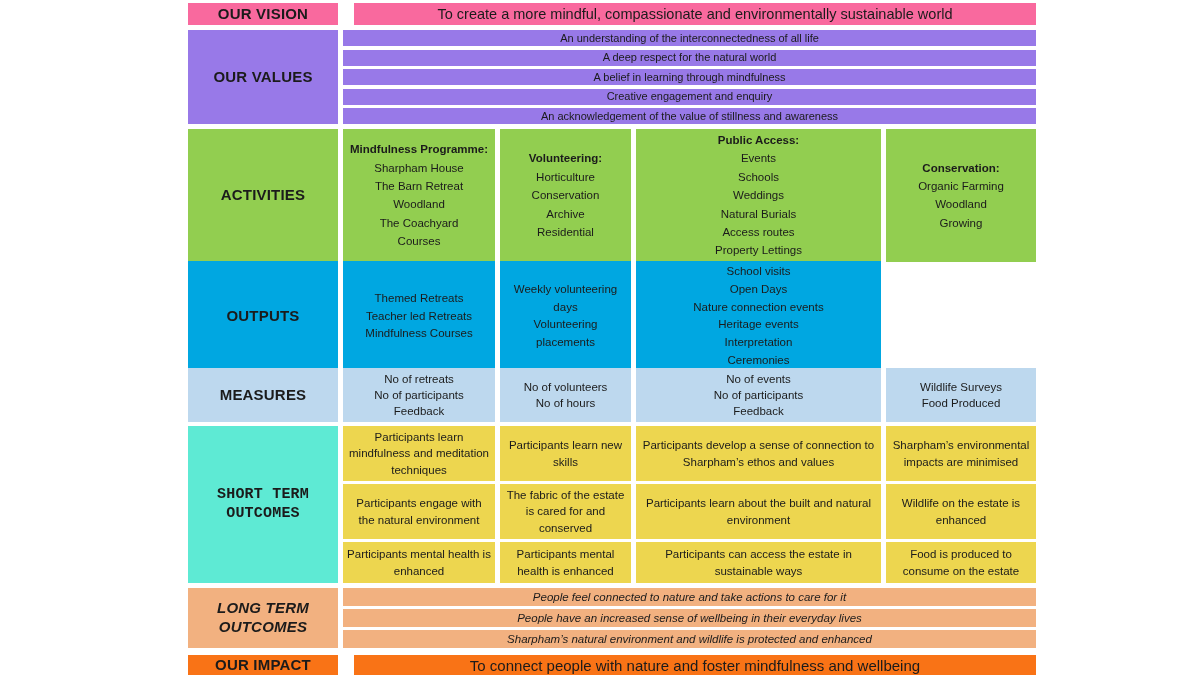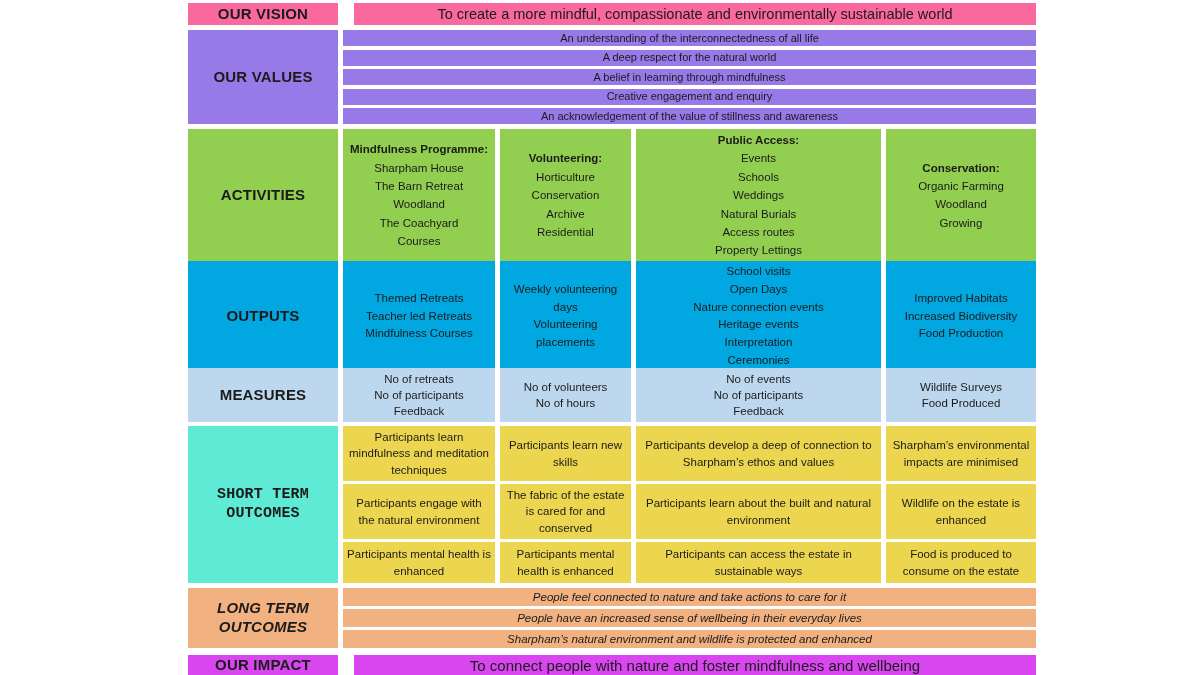--- a/index.html
+++ b/index.html
@@ -49,21 +49,21 @@
   .measures .cell{line-height:1.4;}
 
   .sto{grid-template-rows:55px 55px 41px;row-gap:3px;margin-bottom:5px;}
   .sto .label-cell{grid-row:1/4;background:#5eead4;font-family:Liberation Mono, monospace;}
   .sto .cell{background:#edd64f;line-height:1.4;}
 
   .lto .label-cell,.lto .bar{background:#f2b180;}
   .lto{height:60px;margin-bottom:7px;font-style:italic;}
   .lto .bar{height:18px;font-size:11.5px;text-align:center;}
 
-  .impact .label-cell,.impact .banner{background:#d946ef;}
+  .impact .label-cell,.impact .banner{background:#f97316;}
   .impact{height:21px;}
   .impact .banner{font-size:15px;}
 </style>
 </head>
 <body>
 
 <div id="canvas">
   <div id="diagram">
 
     <div class="section vision">
@@ -128,25 +128,20 @@
 Volunteering placements</div>
       </div>
       <div class="cell">
         <div class="body">School visits
 Open Days
 Nature connection events
 Heritage events
 Interpretation
 Ceremonies</div>
       </div>
-      <div class="cell">
-        <div class="body">Improved Habitats
-Increased Biodiversity
-Food Production</div>
-      </div>
     </div>
 
     <div class="section measures">
       <div class="label-cell">MEASURES</div>
       <div class="cell">
         <div class="body">No of retreats
 No of participants
 Feedback</div>
       </div>
       <div class="cell">
@@ -166,21 +161,21 @@
 
     <div class="section sto">
       <div class="label-cell">SHORT TERM OUTCOMES</div>
       <div class="cell">
           <div class="body">Participants learn mindfulness and meditation techniques</div>
         </div>
       <div class="cell">
           <div class="body">Participants learn new skills</div>
         </div>
       <div class="cell">
-          <div class="body">Participants develop a deep of connection to Sharpham’s ethos and values</div>
+          <div class="body">Participants develop a sense of connection to Sharpham’s ethos and values</div>
         </div>
       <div class="cell">
           <div class="body">Sharpham’s environmental impacts are minimised</div>
         </div>
       <div class="cell">
           <div class="body">Participants engage with the natural environment</div>
         </div>
       <div class="cell">
           <div class="body">The fabric of the estate is cared for and conserved</div>
         </div>

